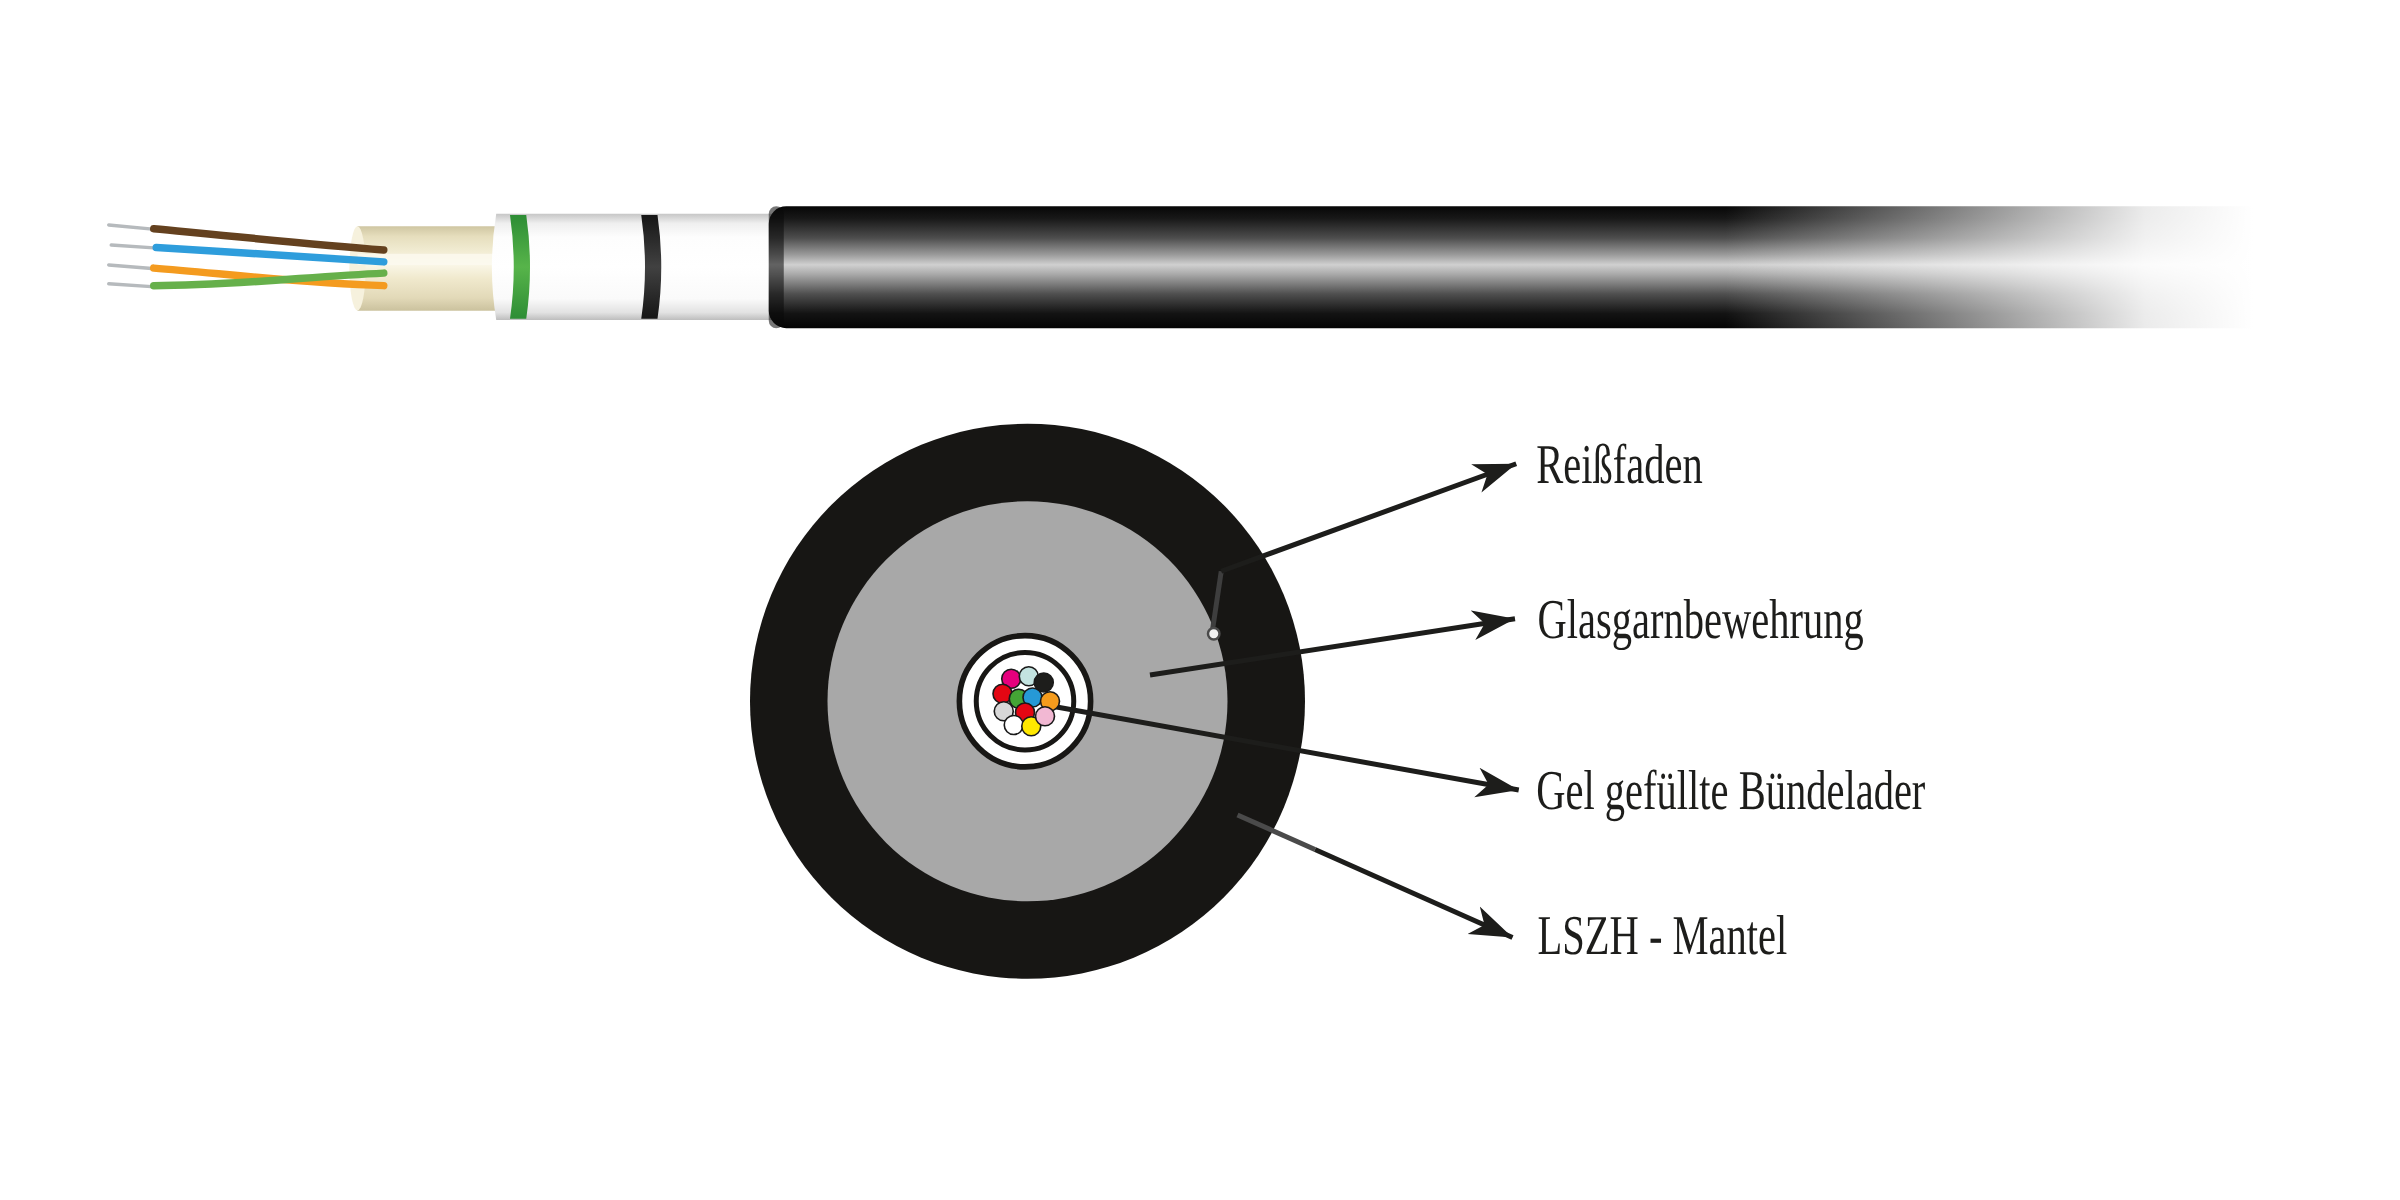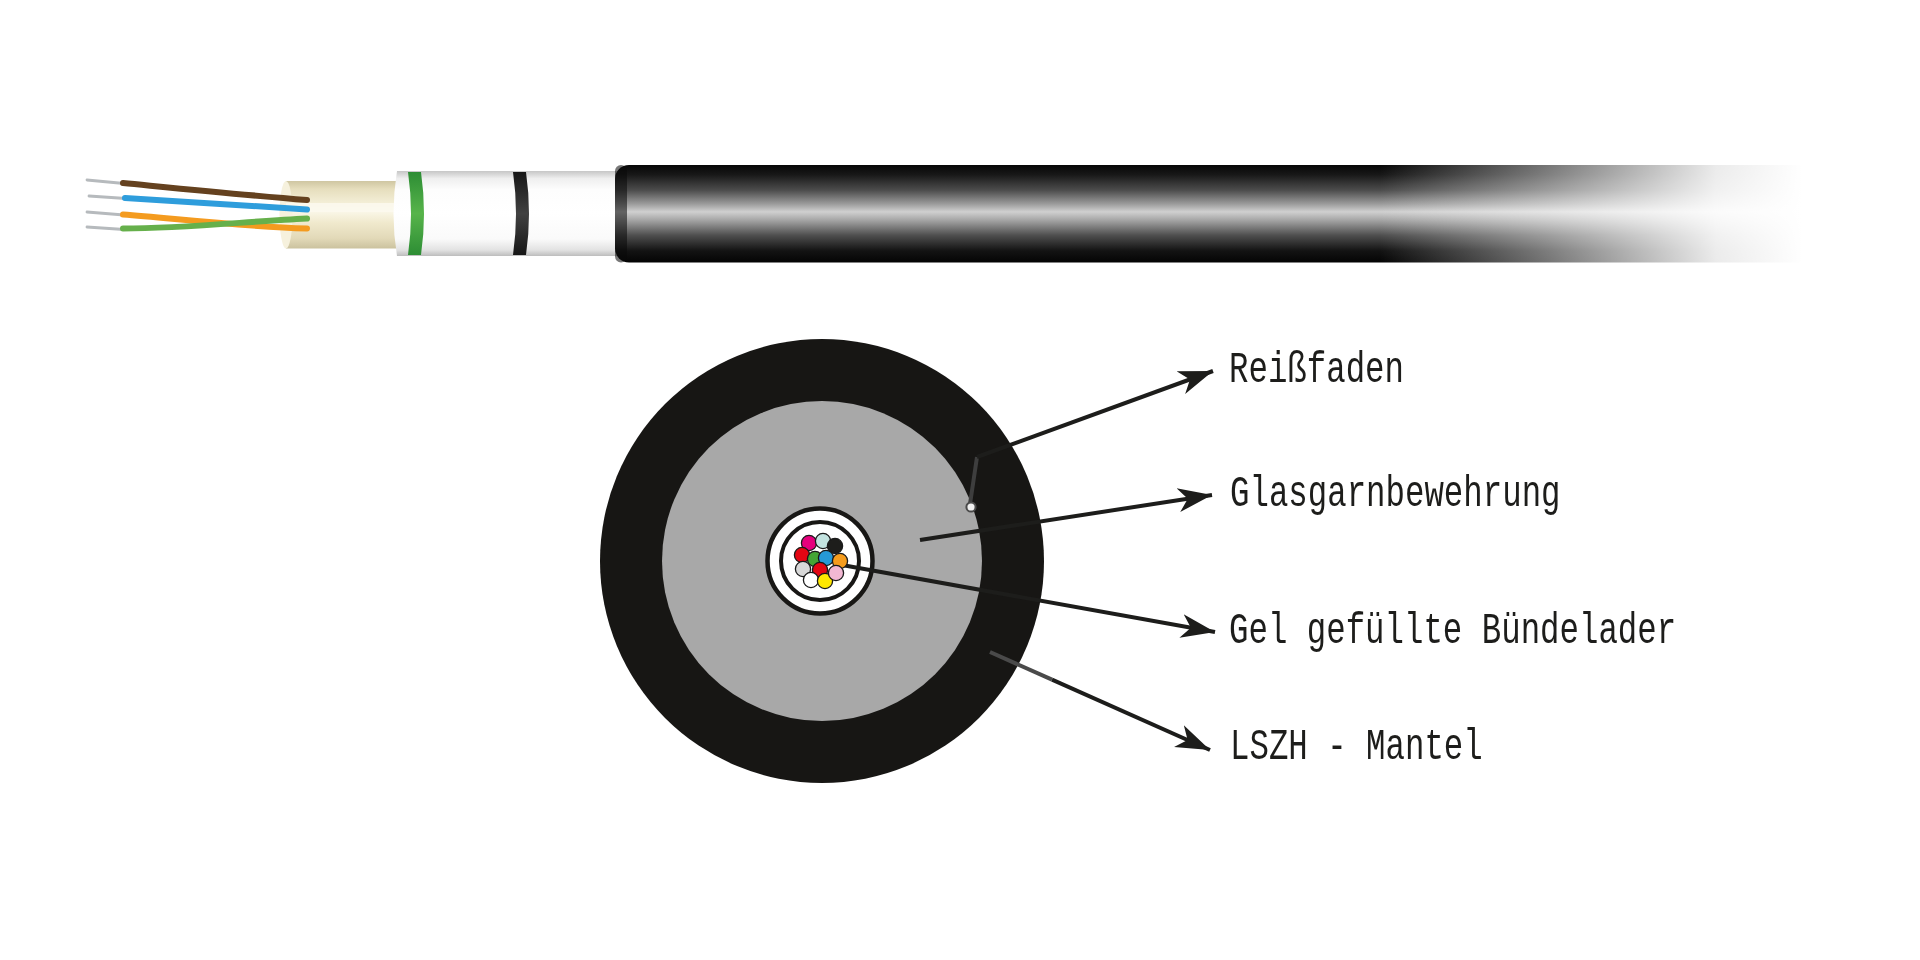--- a/index.html
+++ b/index.html
@@ -1,17 +1,17 @@
 <!DOCTYPE html>
 <html><head>
 <meta charset="utf-8">
 <style>
   html,body{margin:0;padding:0;background:#ffffff;}
   .stage{position:relative;width:1920px;height:960px;background:#ffffff;overflow:hidden;
-         font-family:Liberation Mono, monospace;text-align:right;}
+         font-family:Liberation Serif, serif;text-align:right;}
   .stage svg{position:absolute;left:0;top:0;}
   .callout-label{position:absolute;font-size:45px;line-height:46px;font-weight:400;
                  color:#1d1d1b;white-space:nowrap;transform:scaleX(0.72);
                  transform-origin:left center;letter-spacing:0px;}
 </style>
 </head>
 <body>
 
 <div class="stage">
 

